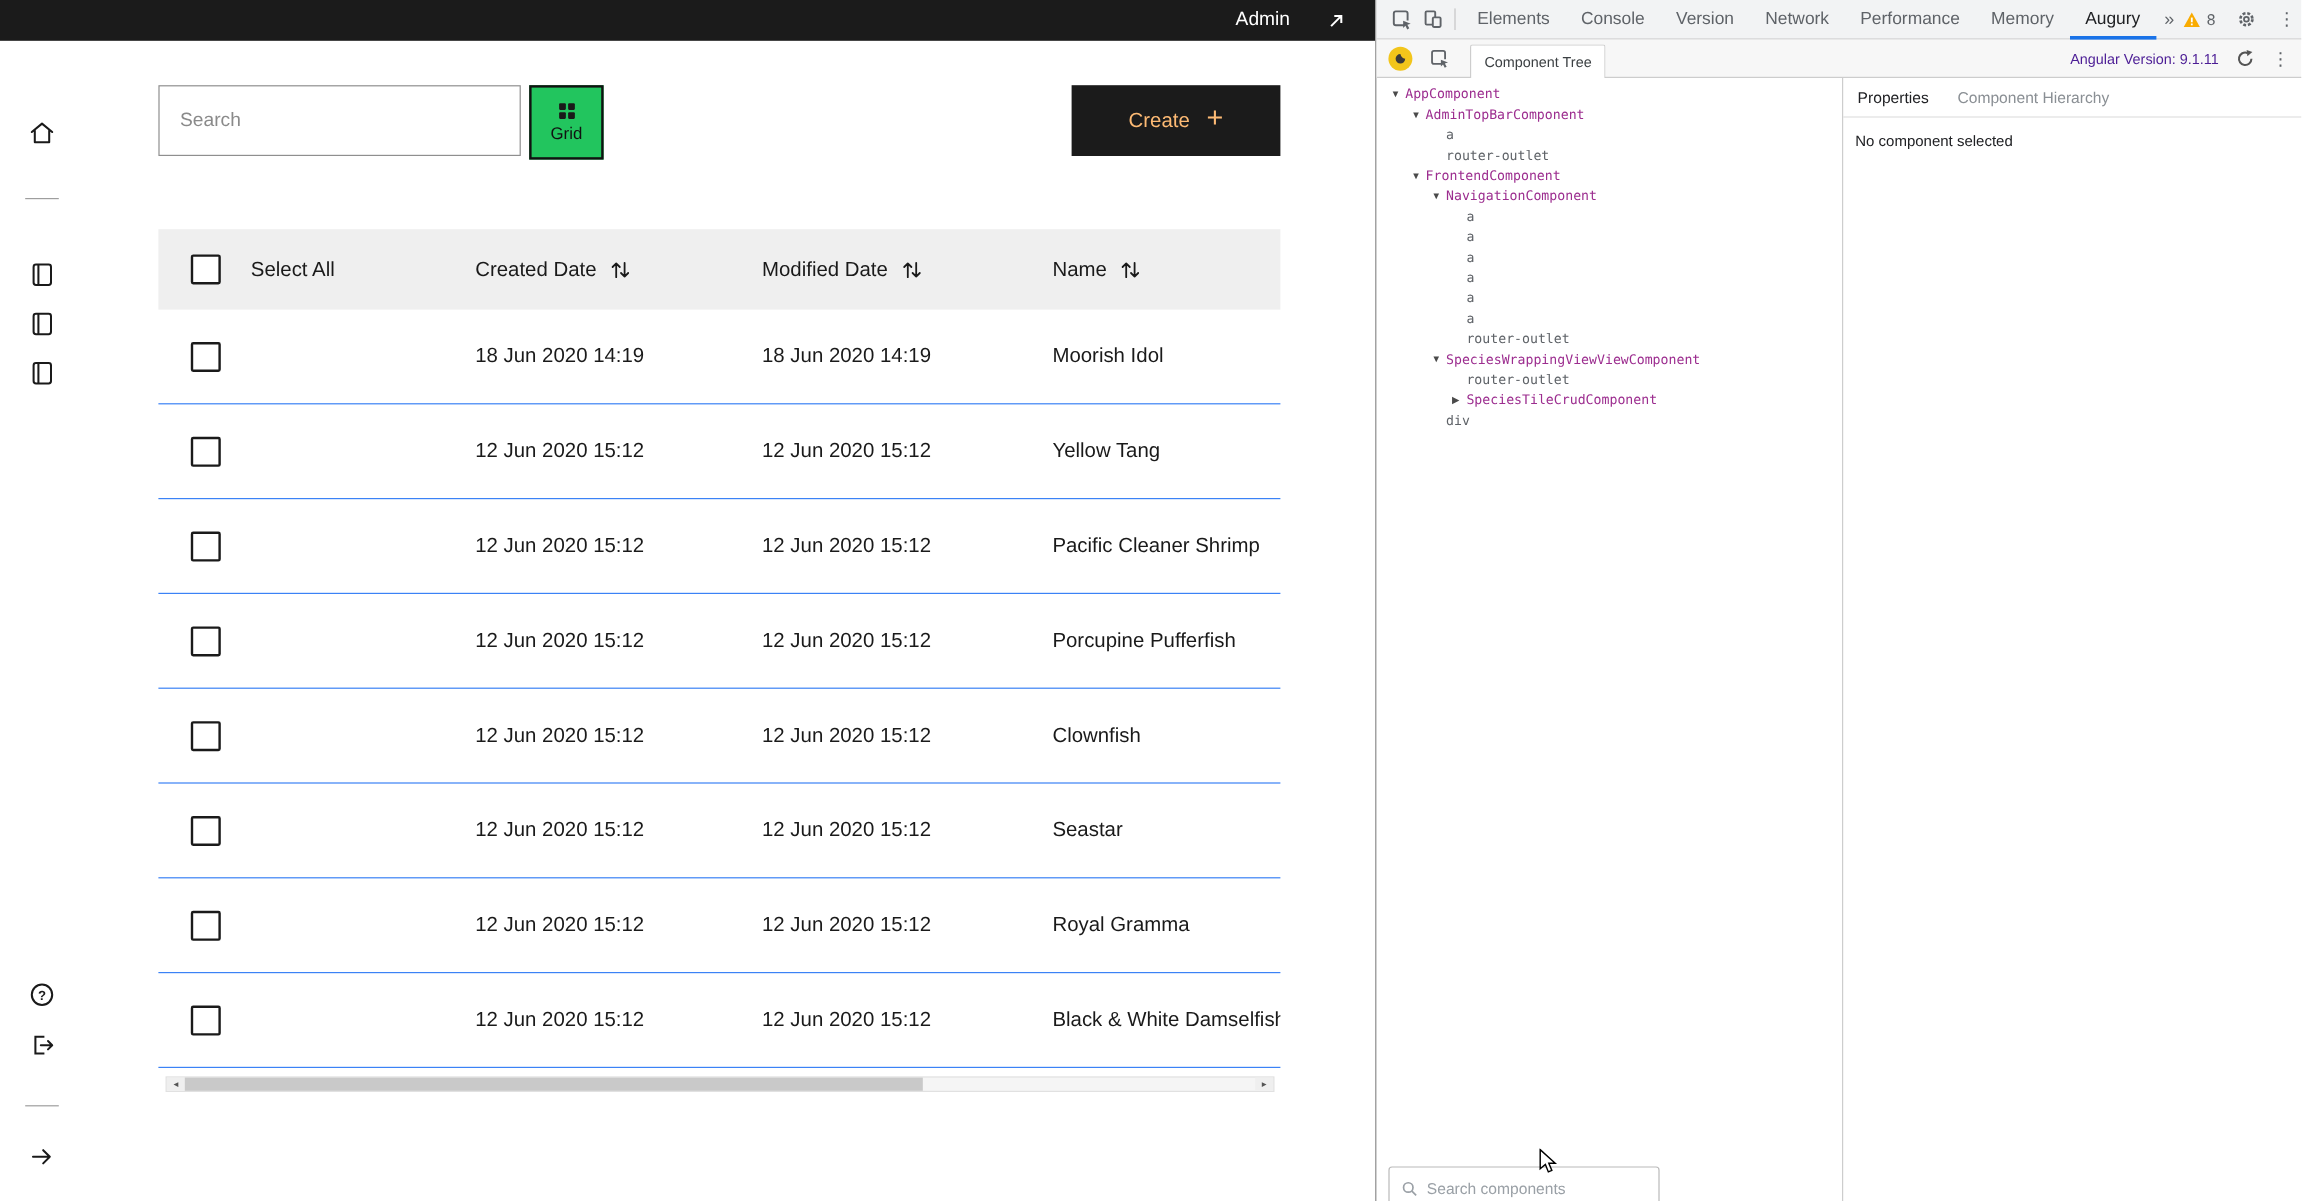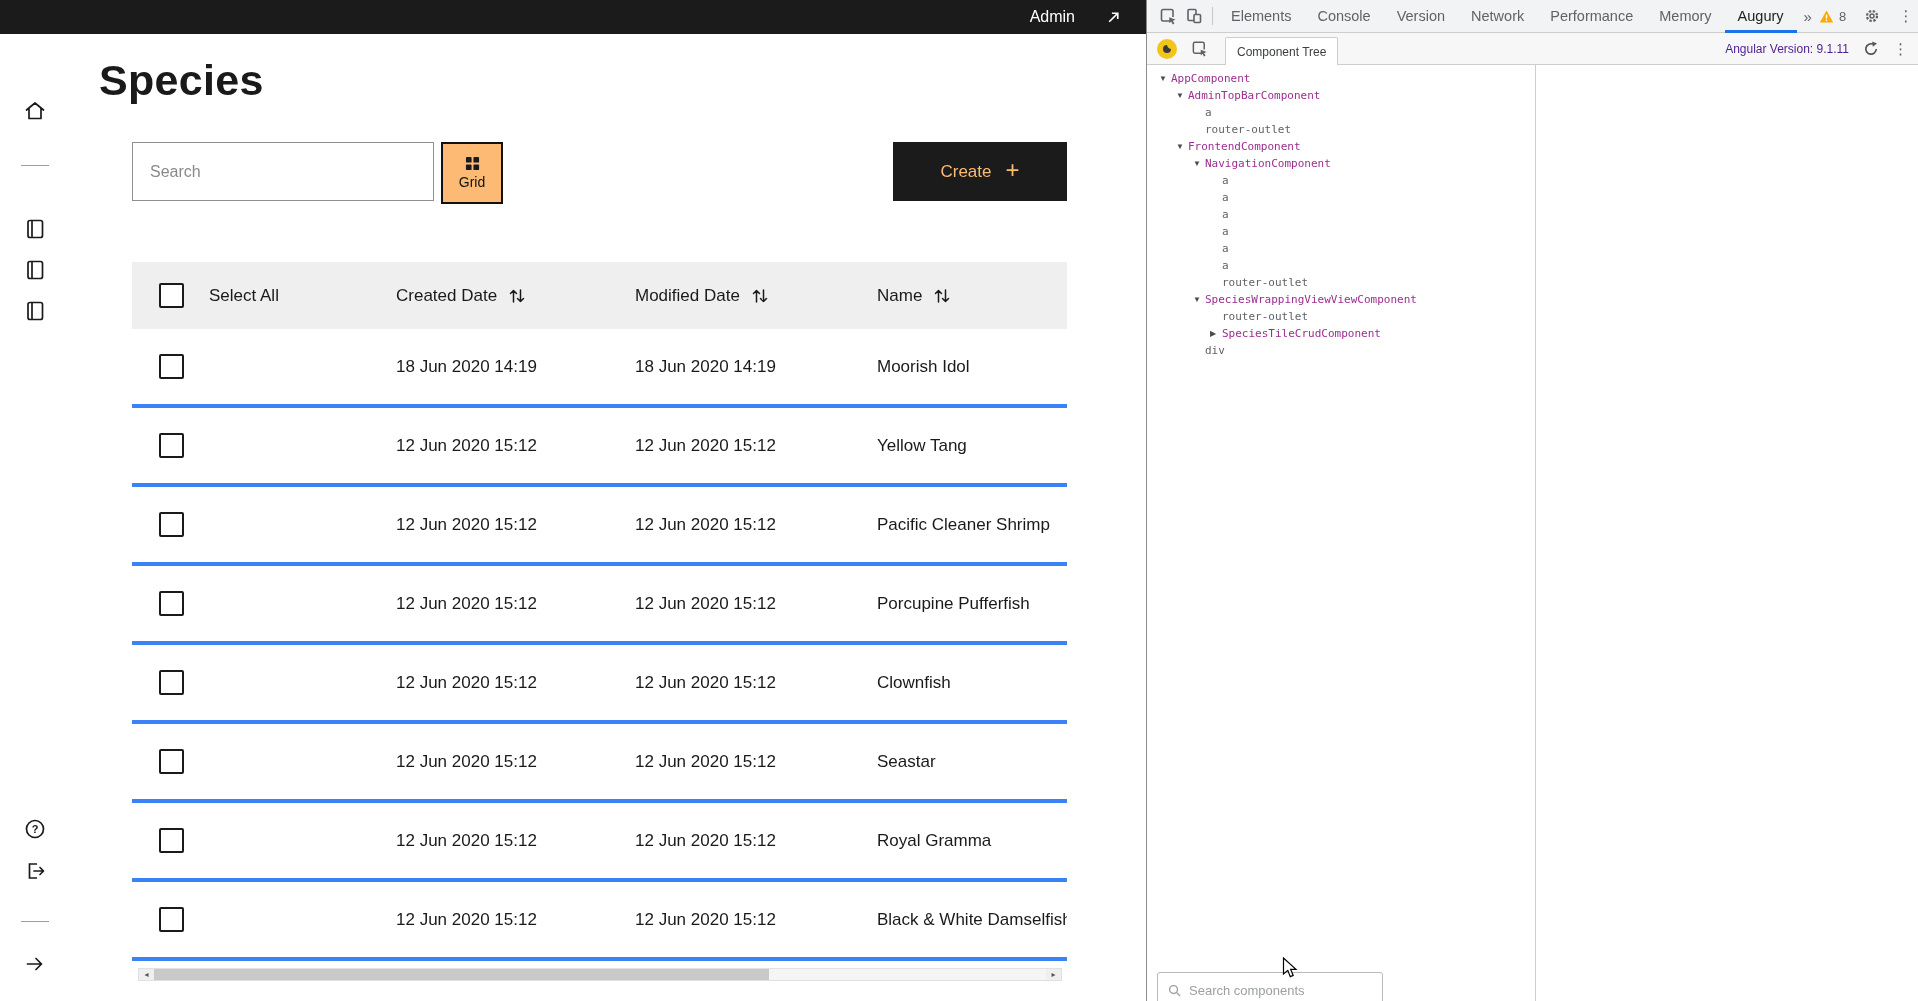--- a/index.html
+++ b/index.html
@@ -30,31 +30,31 @@
   .d2 { margin-top:38px; }
   .sb-expand { margin-top:30px; }
 
   .main { flex:1; min-width:0; }
   h1 { font-size:43px; font-weight:700; margin:22px 0 0 29px; letter-spacing:.3px; }
 
   .toolbar { display:flex; align-items:flex-start; margin:37px 0 0 62px; width:935px; }
   .search-input { width:302px; height:59px; border:1px solid #8f8f8f; background:#fff;
                   font-family:inherit; font-size:16px; padding:0 17px; color:#1a1a1a; outline:none; }
   .search-input::placeholder { color:#8a8a8a; }
-  .grid-btn { margin-left:7px; width:62px; height:62px; background:#fdba74; border:2px solid #111;
+  .grid-btn { margin-left:7px; width:62px; height:62px; background:#22c55e; border:2px solid #111;
               display:flex; flex-direction:column; align-items:center; justify-content:center; gap:3px;
               font-family:inherit; font-size:14px; color:#111; }
   .create-btn { margin-left:auto; width:174px; height:59px; background:#1b1b1b; border:none; color:#fdba74;
                 font-family:inherit; font-size:17px; display:flex; align-items:center; justify-content:center; gap:14px; }
   .plus { font-size:24px; font-weight:400; margin-top:-3px; }
 
   .table { margin:58px 0 0 62px; width:935px; }
   .thead, .trow { display:grid; grid-template-columns:264px 239px 242px 190px; align-items:center; }
   .thead { height:67px; background:#efefef; }
-  .trow { height:79px; border-bottom:4px solid #3b82f6; }
+  .trow { height:79px; border-bottom:1px solid #3b82f6; }
   .cell { font-size:17px; color:#1a1a1a; }
   .cb-cell { display:flex; align-items:center; gap:25px; padding-left:27px; }
   .checkbox { width:25px; height:25px; border:2px solid #1a1a1a; border-radius:2px; background:#fff; flex:none; }
   .th { display:flex; align-items:center; gap:10px; }
   .sort { width:20px; height:20px; display:flex; flex:none; }
   .cell-name { white-space:nowrap; overflow:hidden; }
 
   .hscroll { margin:7px 0 0 68px; width:924px; height:13px; display:flex; align-items:stretch;
              background:#f5f5f5; border:1px solid #e1e1e1; }
   .hs-btn { width:15px; display:flex; align-items:center; justify-content:center; font-size:8px;
@@ -164,21 +164,20 @@
       </span>
       <div class="sb-divider d2"></div>
       <span class="sb-icon sb-expand">
         <svg viewBox="0 0 24 24">
             <path d="M4.5 12 H18.5 M13 6.5 L18.5 12 L13 17.5" fill="none" stroke="#1a1a1a" stroke-width="1.7" stroke-linecap="round" stroke-linejoin="round"></path>
           </svg>
       </span>
     </nav>
 
     <main class="main">
-      <h1>Species</h1>
 
       <div class="toolbar">
         <input class="search-input" type="text" placeholder="Search" style="">
         <button class="grid-btn">
           <span style="display:flex;">
             <svg viewBox="0 0 16 16" width="15" height="15">
                 <rect x="1" y="1" width="6" height="6" rx="1" fill="#1a1a1a"></rect>
                 <rect x="9" y="1" width="6" height="6" rx="1" fill="#1a1a1a"></rect>
                 <rect x="1" y="9" width="6" height="6" rx="1" fill="#1a1a1a"></rect>
                 <rect x="9" y="9" width="6" height="6" rx="1" fill="#1a1a1a"></rect>
@@ -436,20 +435,27 @@
         </div>
         <div class="tree-row" style="padding-left: 63px;">
           <span class="tree-arrow">▶</span>
           <span class="tree-name component">SpeciesTileCrudComponent</span>
         </div>
         <div class="tree-row" style="padding-left: 46px;">
           <span class="tree-arrow"></span>
           <span class="tree-name element">div</span>
         </div>
       </div>
+    <div class="props-pane">
+      <div class="props-tabs">
+        <span class="ptab active">Properties</span>
+        <span class="ptab">Component Hierarchy</span>
+      </div>
+      <div class="props-empty">No component selected</div>
+    </div>
   </div>
 
   <div class="augury-search">
     <span style="display:flex;">
       <svg viewBox="0 0 16 16" width="15" height="15">
           <circle cx="7" cy="7" r="4.2" fill="none" stroke="#9aa0a6" stroke-width="1.5"></circle>
           <line x1="10.2" y1="10.2" x2="14" y2="14" stroke="#9aa0a6" stroke-width="1.5"></line>
         </svg>
     </span>
     <input type="text" placeholder="Search components" style="">

